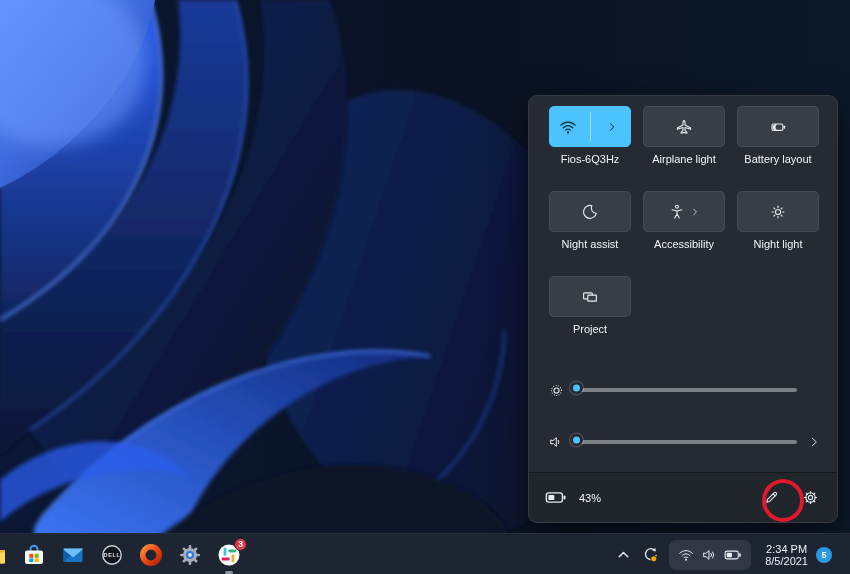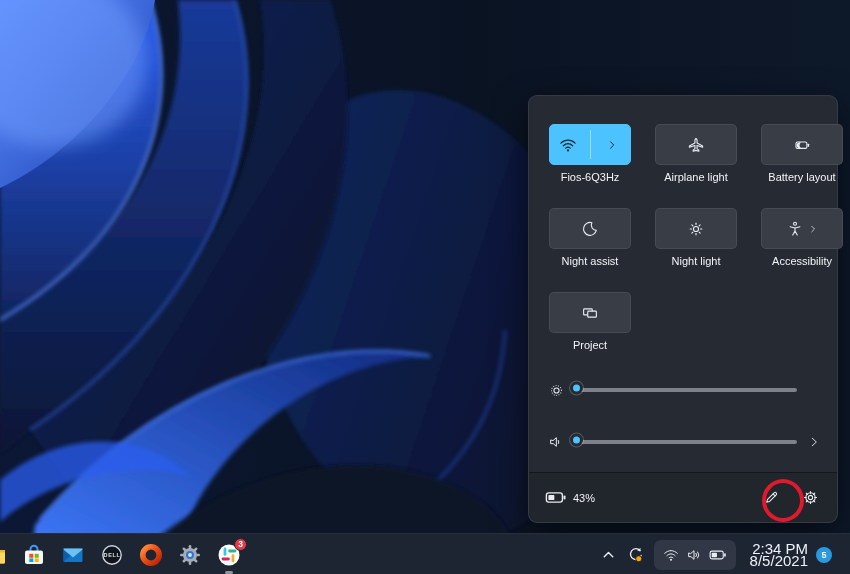--- a/index.html
+++ b/index.html
@@ -11,22 +11,22 @@
   }
   .wallpaper{position:absolute;inset:0;width:850px;height:574px;display:block;}
 
   
   .qs-panel{
     position:absolute;left:528px;top:95px;width:310px;height:428px;
     background:#262a32;border:1px solid rgba(255,255,255,.08);
     border-radius:9px;box-shadow:0 12px 34px rgba(0,0,0,.55);
   }
   .qs-grid{
-    position:absolute;left:20px;top:28px;width:270px;
-    display:grid;grid-template-columns:repeat(3,82px);column-gap:12px;row-gap:25px;gap:24px;
+    position:absolute;left:20px;top:10px;width:270px;
+    display:grid;grid-template-columns:repeat(3,82px);column-gap:12px;row-gap:25px;
   }
   .qs-cell{display:flex;flex-direction:column;align-items:center;}
   .tile{
     width:82px;height:41px;border-radius:5px;border:1px solid rgba(255,255,255,.08);
     background:#383d46;display:flex;align-items:center;justify-content:center;gap:3px;
     padding:0;cursor:pointer;
   }
   .tile.active{background:#4cc2ff;border-color:#4cc2ff;}
   .tile.split{padding:0;display:flex;align-items:stretch;}
   .tile .half{flex:1;display:flex;align-items:center;justify-content:center;}
@@ -55,21 +55,21 @@
     border:3px solid #262a32;box-shadow:0 0 0 1px rgba(255,255,255,.22);
     cursor:pointer;
   }
   .slider-end{width:18px;display:flex;justify-content:center;}
 
   .qs-footer{
     position:absolute;left:0;right:0;bottom:0;height:50px;
     background:#21252c;border-top:1px solid rgba(0,0,0,.4);
     border-radius:0 0 9px 9px;display:flex;align-items:center;padding:0 14px 0 16px;
   }
-  .battery-status{display:flex;align-items:center;gap:6px;font-size:11px;color:#f2f5f8;}
+  .battery-status{display:flex;align-items:center;gap:12px;font-size:11px;color:#f2f5f8;}
   .footer-spacer{flex:1;}
   .icon-btn{background:none;border:none;padding:4px;cursor:pointer;display:flex;}
 
   .annotation-circle{
     position:absolute;left:762px;top:479px;width:42px;height:43px;
     border:4px solid #e0192d;border-radius:50%;pointer-events:none;
   }
 
   
   .taskbar{
@@ -97,22 +97,22 @@
   }
   .taskbar-tray{
     position:absolute;right:0;top:0;height:41px;display:flex;align-items:center;padding-right:18px;
   }
   .tray-btn{background:none;border:none;padding:2px;display:flex;cursor:pointer;}
   .tray-group{
     display:flex;align-items:center;gap:7px;background:rgba(255,255,255,.09);
     border-radius:7px;height:30px;padding:0 9px;margin-left:8px;cursor:pointer;
   }
   .tray-clock{
-    margin-left:14px;display:flex;flex-direction:column;align-items:flex-end;
-    font-size:15px;line-height:12px;color:#eef1f5;cursor:pointer;
+    margin-left:14px;display:flex;flex-direction:column;align-items:center;
+    font-size:11px;line-height:12px;color:#eef1f5;cursor:pointer;
   }
   .tray-badge{
     margin-left:8px;width:16px;height:16px;border-radius:50%;background:#2a9ae0;
     color:#fff;font-size:9px;font-weight:bold;display:flex;align-items:center;justify-content:center;
     cursor:pointer;
   }
 </style>
 </head>
 <body>
 
@@ -224,47 +224,47 @@
           <svg width="18" height="18" viewBox="0 0 24 24">
             <path class="ico-stroke" d="M14.5 3.6 A8.6 8.6 0 1 0 20.4 13.8 A7 7 0 0 1 14.5 3.6 Z"></path>
           </svg>
         </div>
         <div class="tile-label">Night assist</div>
       </div>
 
       <div class="qs-cell">
         <div class="tile">
           <svg width="18" height="18" viewBox="0 0 24 24">
+            <circle class="ico-stroke" cx="12" cy="5" r="2"></circle>
+            <path class="ico-stroke" d="M5.5 9 L12 10.6 L18.5 9 M12 10.6 L12 14.6 M12 14.6 L9 20 M12 14.6 L15 20"></path>
+          </svg>
+          <svg width="12" height="12" viewBox="0 0 24 24">
+            <path class="ico-stroke" d="M9.5 6.5 L15 12 L9.5 17.5"></path>
+          </svg>
+        </div>
+        <div class="tile-label">Accessibility</div>
+      </div>
+
+      <div class="qs-cell">
+        <div class="tile">
+          <svg width="18" height="18" viewBox="0 0 24 24">
             <circle class="ico-stroke" cx="12" cy="12" r="3.4"></circle>
             <g class="ico-stroke" stroke-width="1.4">
               <path d="M12 4.2 V6"></path>
                 <path d="M12 18 V19.8"></path>
                 <path d="M4.2 12 H6"></path>
                 <path d="M18 12 H19.8"></path>
               <path d="M6.5 6.5 L7.8 7.8"></path>
                 <path d="M16.2 16.2 L17.5 17.5"></path>
               <path d="M17.5 6.5 L16.2 7.8"></path>
                 <path d="M7.8 16.2 L6.5 17.5"></path>
             </g>
           </svg>
         </div>
         <div class="tile-label">Night light</div>
-      </div>
-
-      <div class="qs-cell">
-        <div class="tile">
-          <svg width="18" height="18" viewBox="0 0 24 24">
-            <circle class="ico-stroke" cx="12" cy="5" r="2"></circle>
-            <path class="ico-stroke" d="M5.5 9 L12 10.6 L18.5 9 M12 10.6 L12 14.6 M12 14.6 L9 20 M12 14.6 L15 20"></path>
-          </svg>
-          <svg width="12" height="12" viewBox="0 0 24 24">
-            <path class="ico-stroke" d="M9.5 6.5 L15 12 L9.5 17.5"></path>
-          </svg>
-        </div>
-        <div class="tile-label">Accessibility</div>
       </div>
 
       <div class="qs-cell">
         <div class="tile">
           <svg width="18" height="18" viewBox="0 0 24 24">
             <rect class="ico-stroke" x="3.5" y="6.5" width="11.5" height="8" rx="1"></rect>
             <rect x="9" y="9.5" width="11.5" height="8" rx="1" fill="#383d46" stroke="#e9edf2" stroke-width="1.5"></rect>
           </svg>
         </div>
         <div class="tile-label">Project</div>

